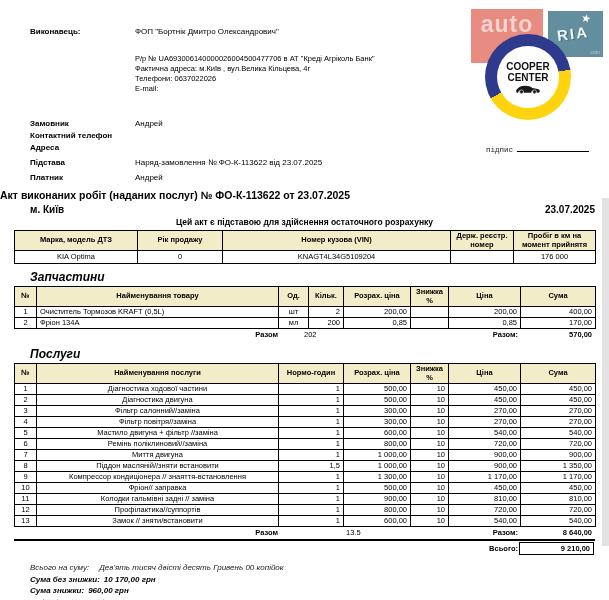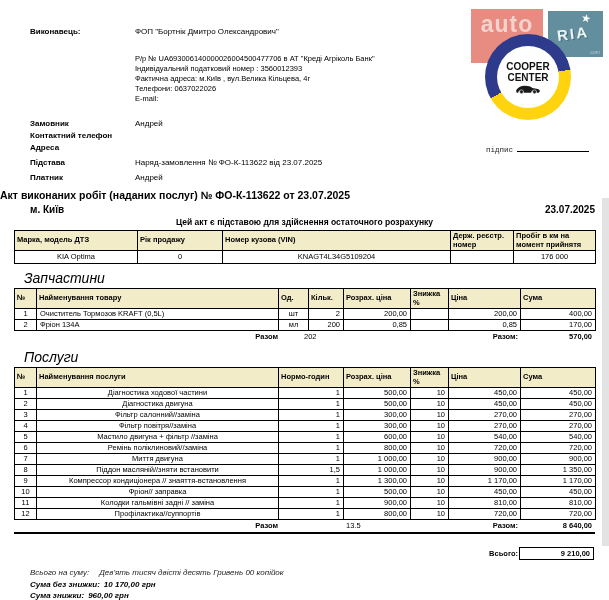--- a/index.html
+++ b/index.html
@@ -40,38 +40,38 @@
   .sig-line { display: inline-block; width: 72px; height: 8px; border-bottom: 1px solid #000; margin-left: 4px; }
 
   
   .doc-title { text-align: left; font-weight: bold; font-size: 10.5px; margin-top: 5px; }
   .city-date { display: flex; justify-content: space-between; font-weight: bold; font-size: 10px; margin: 3px 14px 0 30px; }
   .subtitle { text-align: center; font-weight: bold; font-size: 8.5px; margin-top: 2px; }
 
   
   .tbl { border-collapse: collapse; table-layout: fixed; margin-left: 14px; width: 581px; font-size: 7.5px; }
   .tbl th { background: #f2ecc8; font-weight: bold; border: 1px solid #000; padding: 1px 2px;
-    text-align: left; line-height: 8.5px; }
+    text-align: center; line-height: 8.5px; }
   .tbl td { border: 1px solid #000; padding: 0 3px; height: 11px; line-height: 10px; overflow: hidden; white-space: nowrap; }
   .vehicle { margin-top: 3px; }
   .vehicle td { text-align: center; height: 13px; }
   td.c { text-align: center; } td.l { text-align: left; } td.r { text-align: right; }
 
-  .section-label { font-style: italic; font-size: 14px; margin: 6px 0 2px 24px; }
+  .section-label { font-style: italic; font-size: 12px; margin: 6px 0 2px 30px; font-weight: bold; }
 
   .totals { position: relative; height: 12px; margin-left: 14px; width: 581px; font-size: 7.5px; font-weight: bold; }
   .totals span { position: absolute; top: 1px; }
   .t-razom { left: 0; width: 264px; text-align: right; }
   .t-qty   { left: 290px; width: 35px; text-align: left; font-weight: normal; }
   .t-hours { left: 332px; width: 40px; text-align: left; font-weight: normal; }
   .t-razom2{ left: 434px; width: 70px; text-align: right; }
   .t-sum   { left: 506px; width: 72px; text-align: right; }
 
   .thick-line { margin-left: 14px; width: 581px; border-top: 2px solid #000; }
-  .grand-total { position: relative; height: 15px; margin: 13px 0 0 14px; width: 581px; font-size: 7.5px; font-weight: bold; }
+  .grand-total { position: relative; height: 15px; margin: 1px 0 0 14px; width: 581px; font-size: 7.5px; font-weight: bold; }
   .grand-label { position: absolute; left: 434px; top: 2px; width: 70px; text-align: right; }
   .grand-box { position: absolute; left: 505px; top: 0; width: 75px; border: 1px solid #000;
     text-align: right; padding: 1px 3px; }
 
   
   .footer { margin: 5px 0 0 30px; font-size: 8px; line-height: 11.5px; }
   .f-words { font-style: italic; color: #222; }
   .f-words .val { margin-left: 10px; }
   .f-bi { font-weight: bold; font-style: italic; }
   .f-bi .val { margin-left: 4px; }
@@ -82,21 +82,20 @@
 <body>
 
 <div class="page">
   <div class="edge-strip"></div>
 
   <div class="top-section">
     <div class="exec-label">Виконавець:</div>
     <div class="exec-name">ФОП "Бортнік Дмитро Олександрович"</div>
     <div class="exec-lines">
       <div>Р/р № UA693006140000026004500477706  в АТ "Креді Агріколь Банк"</div>
-      <div>Індивідуальний податковий номер :   3560012393</div>
       <div>Фактична адреса: м.Київ , вул.Велика Кільцева, 4г</div>
       <div>Телефони: 0637022026</div>
       <div>E-mail:</div>
     </div>
     <div class="logo">
       <div class="logo-auto">
         <span>auto</span>
       </div>
       <div class="logo-ria">
         <span class="ria-star">★</span>
@@ -372,20 +371,29 @@
         <tr>
           <td class="c">12</td>
           <td class="c">Профілактика//суппортів</td>
           <td class="r">1</td>
           <td class="r">800,00</td>
           <td class="r">10</td>
           <td class="r">720,00</td>
           <td class="r">720,00</td>
         </tr>
 
+        <tr>
+          <td class="c">13</td>
+          <td class="c">Замок  // зняти/встановити</td>
+          <td class="r">1</td>
+          <td class="r">600,00</td>
+          <td class="r">10</td>
+          <td class="r">540,00</td>
+          <td class="r">540,00</td>
+        </tr>
 
     </tbody>
   </table>
   <div class="totals">
     <span class="t-razom">Разом</span>
     <span class="t-hours">13.5</span>
     <span class="t-razom2">Разом:</span>
     <span class="t-sum">8 640,00</span>
   </div>
   <div class="thick-line"></div>

